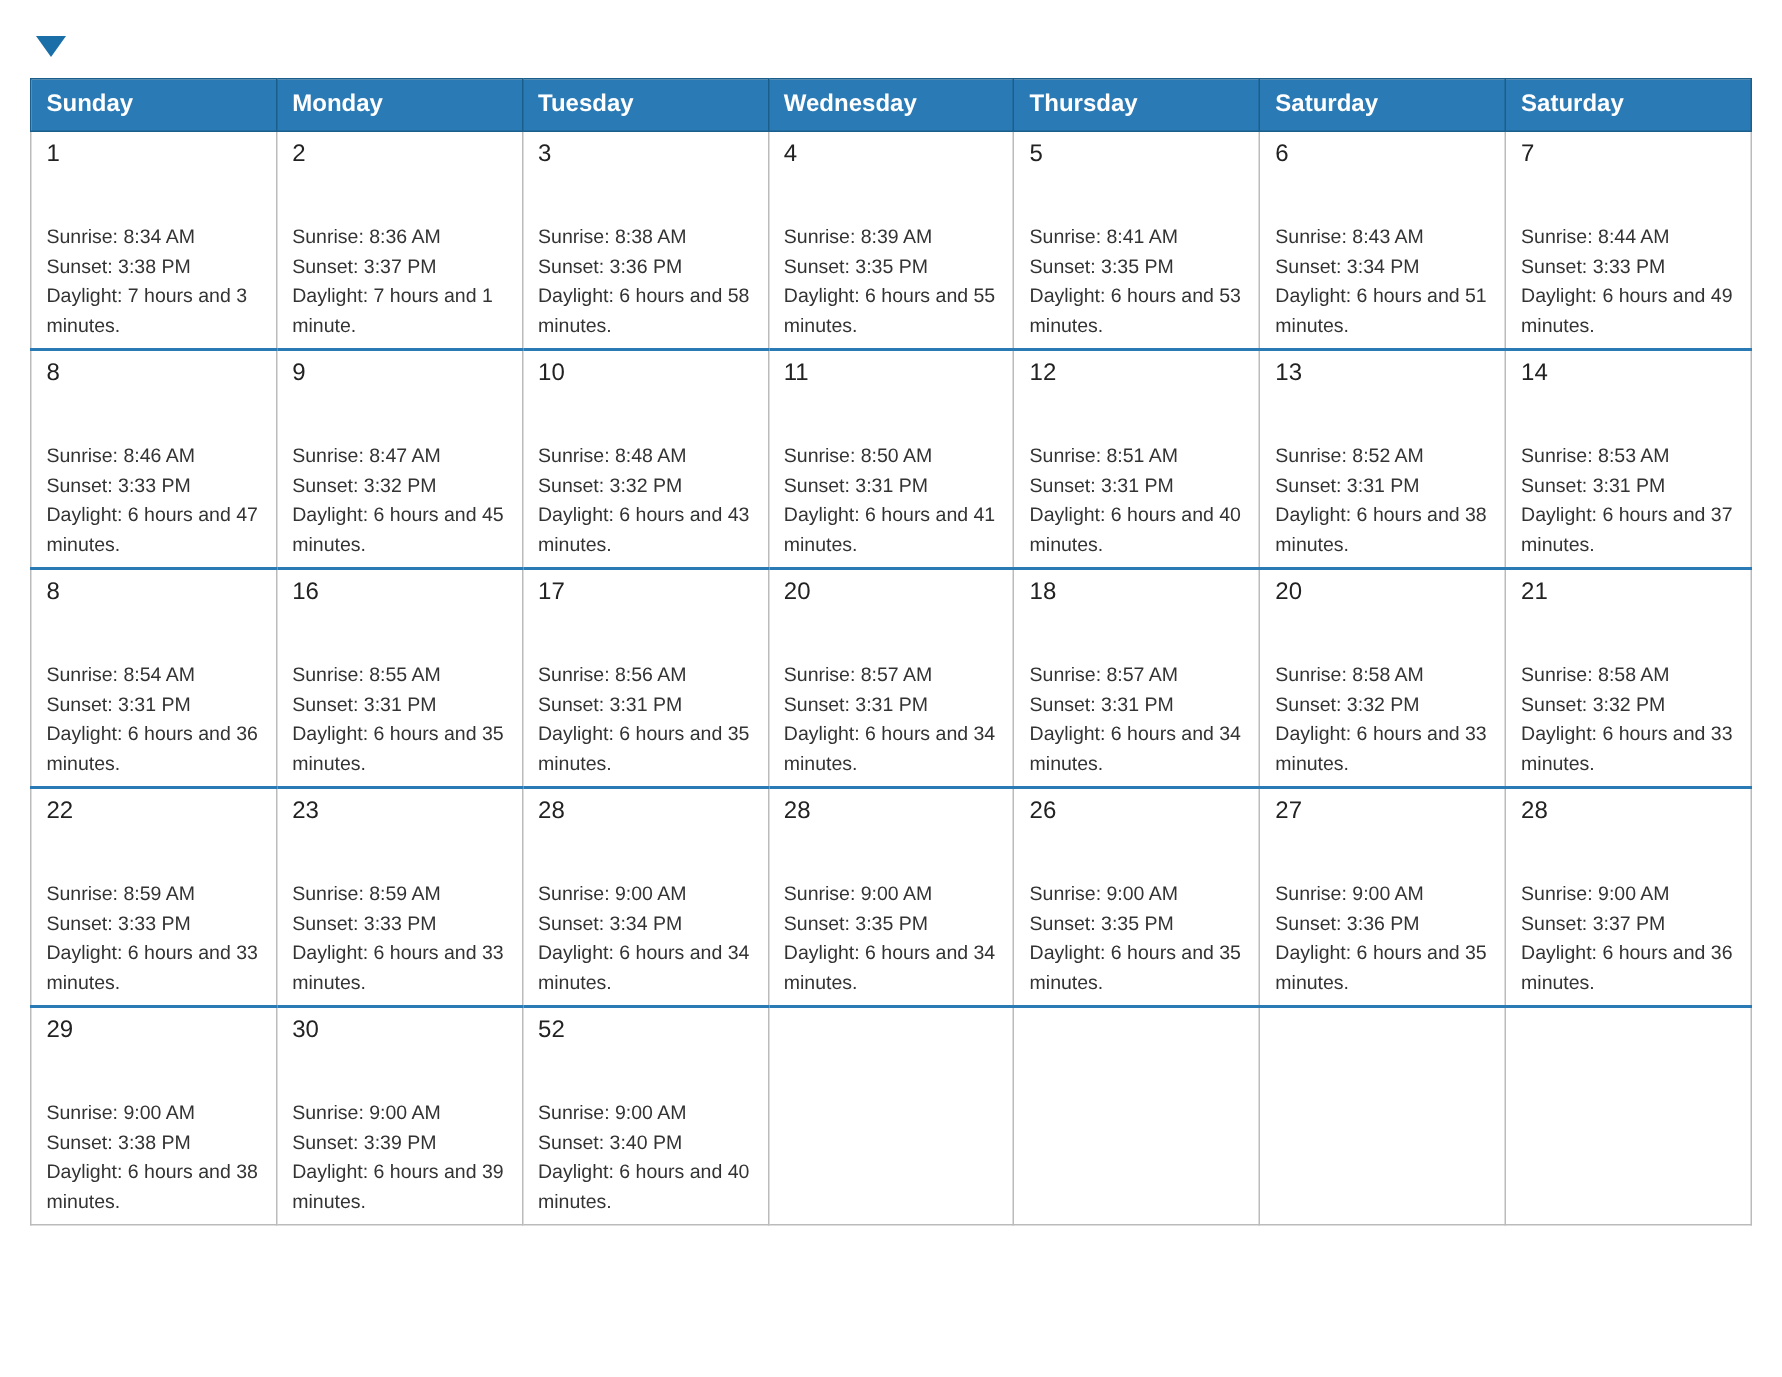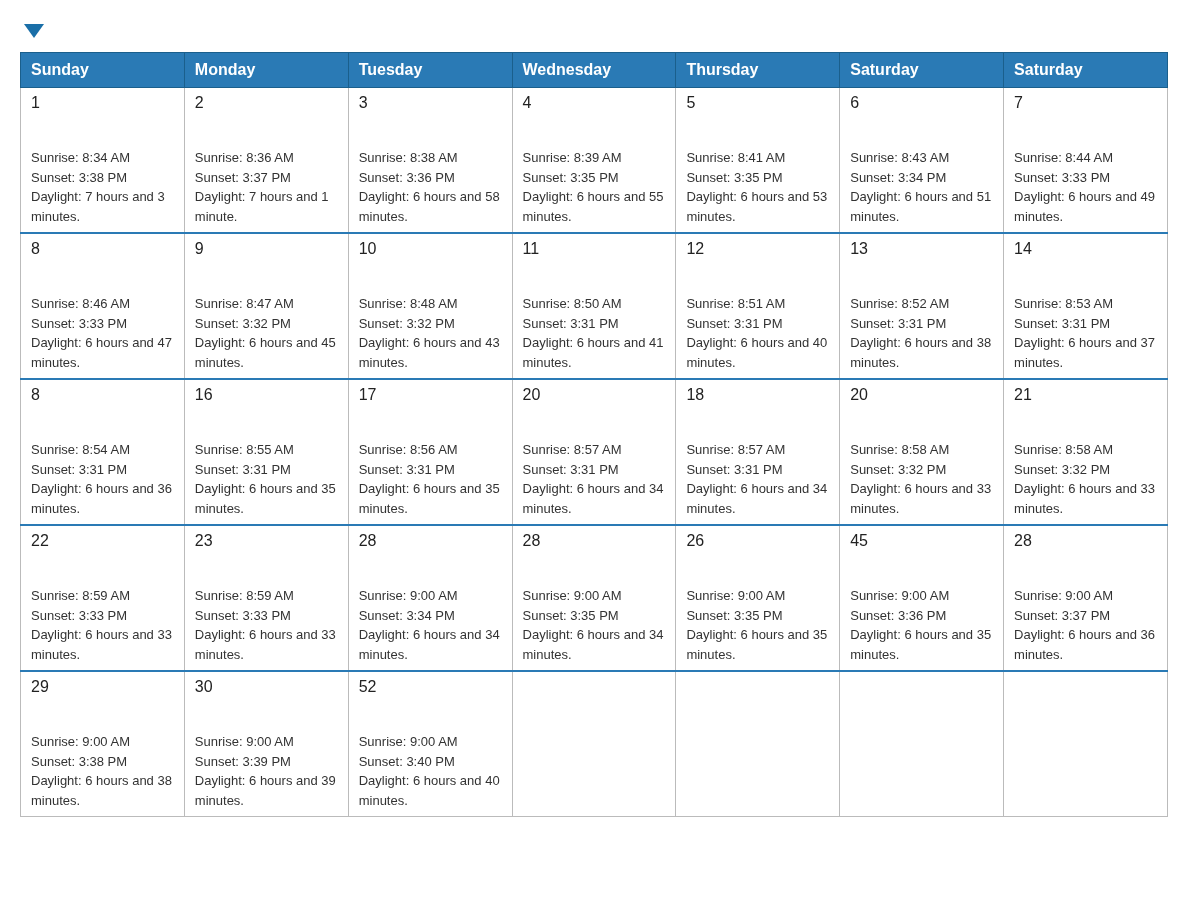--- a/index.html
+++ b/index.html
@@ -339,21 +339,21 @@
         </td>
         <td>
           <span class="day-number">26</span>
           <div class="day-info">
             Sunrise: 9:00 AM<br>
             Sunset: 3:35 PM<br>
             Daylight: 6 hours and 35 minutes.
           </div>
         </td>
         <td>
-          <span class="day-number">45</span>
+          <span class="day-number">27</span>
           <div class="day-info">
             Sunrise: 9:00 AM<br>
             Sunset: 3:36 PM<br>
             Daylight: 6 hours and 35 minutes.
           </div>
         </td>
         <td>
           <span class="day-number">28</span>
           <div class="day-info">
             Sunrise: 9:00 AM<br>

